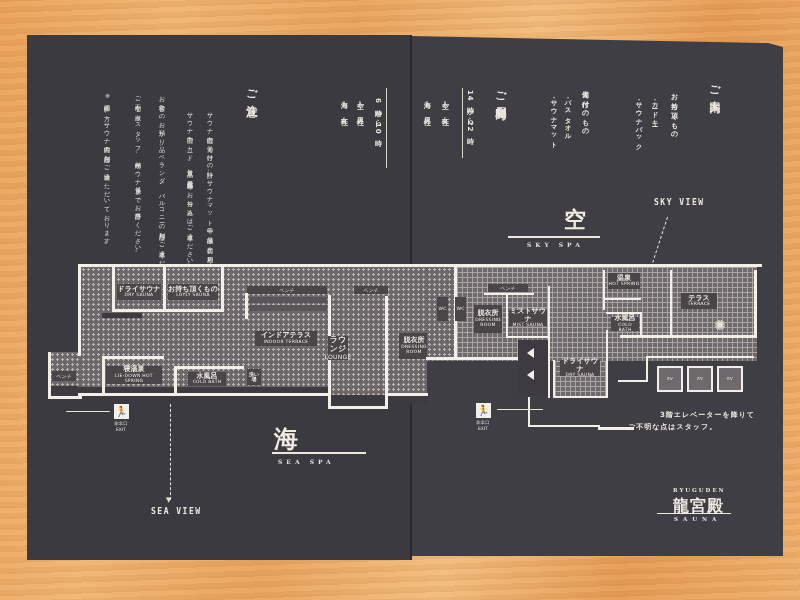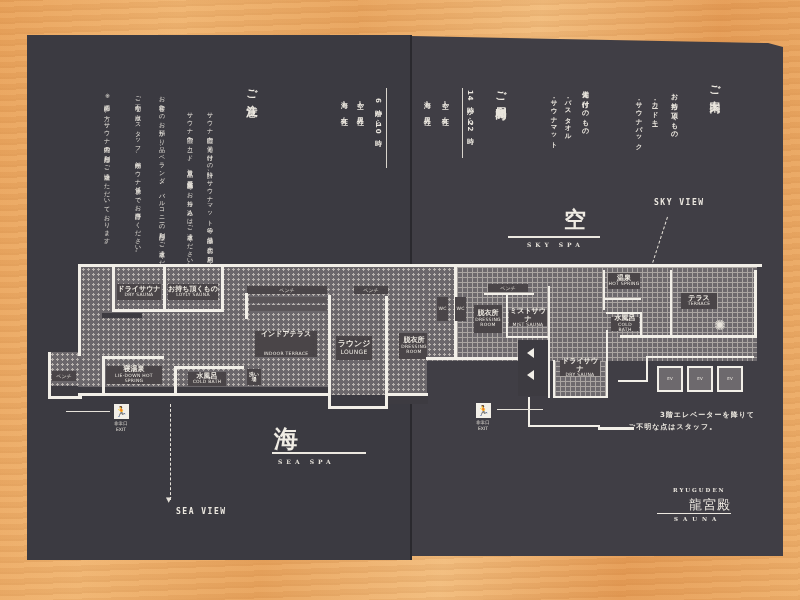--- a/index.html
+++ b/index.html
@@ -39,21 +39,21 @@
   .spa-en{position:absolute;color:#e6e2da;font-size:6px;letter-spacing:4px;font-weight:bold;font-family:"DejaVu Serif",serif;}
   .hline{position:absolute;height:2px;background:#ece8e0;}
   .view{position:absolute;color:#ece8e0;font-size:8px;font-weight:bold;letter-spacing:1.5px;font-family:"DejaVu Sans Mono",monospace;}
   .exit-icon{position:absolute;width:13px;height:13px;background:#f2efe8;border:1px solid #f2efe8;display:flex;align-items:center;justify-content:center;}
   .exit-icon span{color:#3b3a41;font-size:10px;line-height:10px;}
   .exit-text{position:absolute;color:#ece8e0;font-size:4.5px;text-align:center;line-height:6px;}
   .elev{position:absolute;width:22px;height:22px;border:2px solid #f2efe8;background:#6d696d;}
   .elev span{display:block;color:#f0ece4;font-size:4px;text-align:center;margin-top:8px;}
   .note{position:absolute;color:#ece8e0;font-size:7px;font-weight:bold;line-height:11px;letter-spacing:1px;}
   .logo-en{position:absolute;color:#ece8e0;font-size:5.5px;letter-spacing:2px;font-weight:bold;font-family:"DejaVu Serif",serif;}
-  .logo-jp{position:absolute;color:#f0ece4;font-size:13px;font-weight:normal;letter-spacing:1px;margin-left:16px;}
+  .logo-jp{position:absolute;color:#f0ece4;font-size:16px;font-weight:bold;letter-spacing:1px;}
   .tri{position:absolute;width:0;height:0;border-top:5px solid transparent;border-bottom:5px solid transparent;border-right:7px solid #f2efe8;}
   .dashed-v{position:absolute;width:0;border-left:1.5px dashed #e6e2da;}
 </style>
 </head>
 <body>
 
 <div class="grain"></div>
 
 <div class="brochure">
   <div class="page-left"></div>
@@ -134,30 +134,30 @@
   </div>
   <div class="label" style="left:247px;top:369px;width:14px;height:16px;">
     <span class="jp" style="font-size:5px;">洗い場</span>
   </div>
   <div class="bench" style="left:52px;top:371px;width:24px;height:10px;line-height:10px;">ベンチ</div>
 
   <div class="bench" style="left:247px;top:286px;width:80px;height:8px;line-height:8px;">ベンチ</div>
   <div class="dark" style="left:249px;top:297px;width:78px;height:6px;background:#5a5558;"></div>
   <div class="dark" style="left:249px;top:305px;width:78px;height:6px;background:#5a5558;"></div>
   <div class="wall" style="left:245px;top:293px;width:3px;height:26px;"></div>
-  <div class="label" style="left:255px;top:331px;width:62px;height:26px;justify-content:space-between;">
+  <div class="label" style="left:255px;top:331px;width:62px;height:15px;">
     <span class="jp">インドアテラス</span>
     <span class="en">INDOOR TERRACE</span>
   </div>
 
   <div class="wall" style="left:328px;top:295px;width:3px;height:112px;"></div>
   <div class="wall" style="left:328px;top:406px;width:60px;height:3px;"></div>
   <div class="wall" style="left:385px;top:296px;width:3px;height:112px;"></div>
   <div class="bench" style="left:354px;top:286px;width:34px;height:8px;line-height:8px;">ベンチ</div>
-  <div class="label" style="left:336px;top:336px;width:36px;height:24px;">
+  <div class="label" style="left:328px;top:336px;width:20px;height:24px;">
     <span class="jp" style="font-size:8px;">ラウンジ</span>
     <span class="en" style="font-size:6px;">LOUNGE</span>
   </div>
 
   <div class="label" style="left:399px;top:333px;width:30px;height:26px;">
     <span class="jp">脱衣所</span>
     <span class="en">DRESSING ROOM</span>
   </div>
   <div class="wall" style="left:388px;top:393px;width:40px;height:3px;"></div>
   <div class="dark" style="left:388px;top:396px;width:40px;height:8px;"></div>
@@ -256,21 +256,21 @@
   <div class="exit-icon" style="left:476px;top:403px;">
       <span>🏃</span>
     </div>
   <div class="exit-text" style="left:472px;top:420px;width:22px;">
     <div>非常口</div>
     <div>EXIT</div>
   </div>
 
   <div class="dashed-v" style="left:170px;top:404px;height:96px;"></div>
   <div style="position:absolute;left:166px;top:496px;color:#e6e2da;font-size:7px;">▼</div>
-  <div class="view" style="left:160px;top:507px;padding-left:16px;">SEA VIEW</div>
+  <div class="view" style="left:135px;top:507px;padding-left:16px;">SEA VIEW</div>
 
   <div class="big-kanji" style="left:274px;top:423px;font-size:24px;">海</div>
   <div class="hline" style="left:272px;top:452px;width:94px;height:1.5px;"></div>
   <div class="spa-en" style="left:278px;top:458px;">SEA SPA</div>
 
   <div class="logo-en" style="left:673px;top:487px;">RYUGUDEN</div>
   <div class="logo-jp" style="left:673px;top:496px;">龍宮殿</div>
   <div class="hline" style="left:657px;top:513px;width:74px;height:1px;"></div>
   <div class="logo-en" style="left:674px;top:516px;letter-spacing:5px;">SAUNA</div>
 </div>

